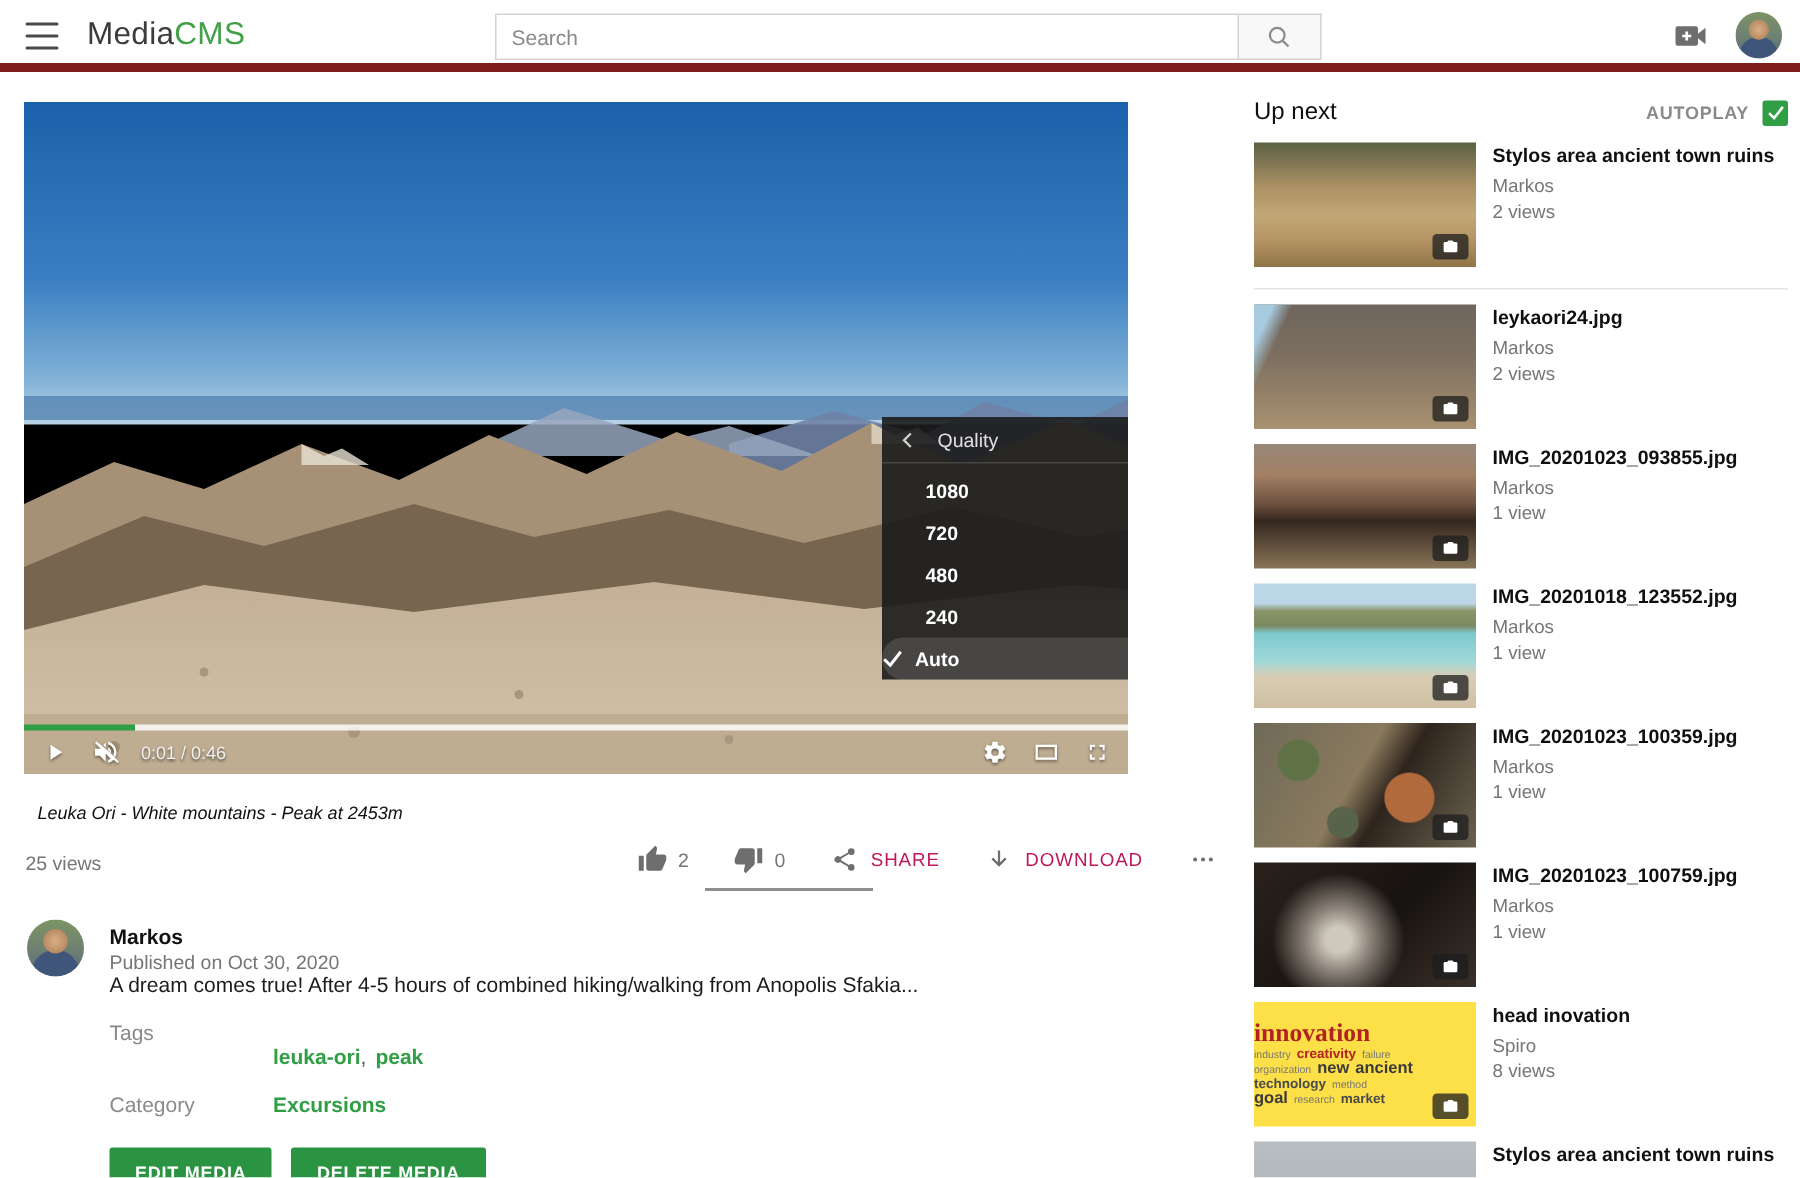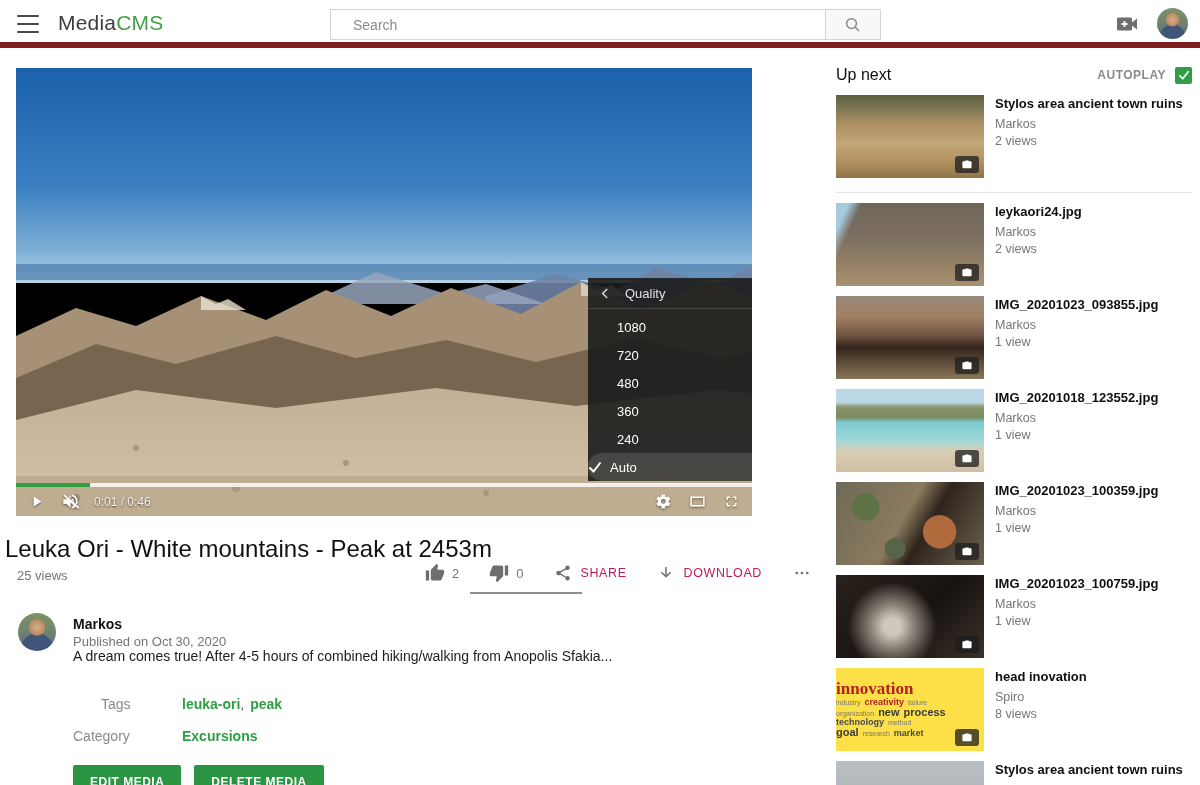--- a/index.html
+++ b/index.html
@@ -8,21 +8,21 @@
   #app { position:relative; width:1200px; height:785px; background:#fff; overflow:hidden; }
 
   
   .navbar { position:absolute; left:0; top:0; width:1200px; height:48px; background:#fff; border-bottom:6px solid #7f1d1d; z-index:30; }
   .menu-btn { position:absolute; left:17px; top:15px; width:22px; height:18px; display:flex; flex-direction:column; justify-content:space-between; cursor:pointer; }
   .menu-btn span { display:block; height:2px; background:#4a4a4a; border-radius:1px; }
   .brand { position:absolute; left:58px; top:11px; font-size:21px; letter-spacing:0.2px; cursor:pointer; }
   .brand .media { color:#3c3c3c; }
   .brand .cms { color:#43a047; }
   .search-wrap { position:absolute; left:330px; top:9px; display:flex; height:31px; }
-  .search-input { width:496px; height:31px; border:1px solid #d4d4d4; padding:0 22px; font-size:14px; color:#333; outline:none; background:#fff; }
+  .search-input { width:496px; height:31px; border:1px solid #d4d4d4; padding:0 10px; font-size:14px; color:#333; outline:none; background:#fff; }
   .search-input::placeholder { color:#8a8a8a; }
   .search-btn { width:55px; height:31px; background:#f8f8f8; border:1px solid #d4d4d4; border-left:none; display:flex; align-items:center; justify-content:center; cursor:pointer; }
   .upload-btn { position:absolute; right:61px; top:13px; width:24px; height:22px; cursor:pointer; }
   .nav-avatar { position:absolute; right:12px; top:8px; width:31px; height:31px; border-radius:50%; cursor:pointer;
     background:
       radial-gradient(circle at 50% 38%, #d9af87 0%, #b98b63 26%, rgba(0,0,0,0) 28%),
       radial-gradient(circle at 50% 95%, #3f567a 0%, #3f567a 38%, rgba(0,0,0,0) 40%),
       linear-gradient(180deg,#7d9465 0%, #6d8072 55%, #56677a 100%);
   }
 
@@ -35,27 +35,27 @@
   .controls { position:absolute; left:0; bottom:0; width:100%; height:29px; display:flex; align-items:center; padding:0 12px; }
   .ctrl { display:flex; align-items:center; justify-content:center; cursor:pointer; filter:drop-shadow(0 1px 1px rgba(0,0,0,0.5)); }
   .ctrl + .ctrl { margin-left:16px; }
   .time { margin-left:14px; font-size:12px; color:#f2f2f2; text-shadow:0 1px 2px rgba(0,0,0,0.6); white-space:nowrap; }
   .ctrl-spacer { flex:1; }
 
   
   .quality-menu { position:absolute; left:572px; top:210px; width:216px; background:rgba(28,28,28,0.90); color:#fff; z-index:5; }
   .qm-header { display:flex; align-items:center; height:31px; padding:0 12px; border-bottom:1px solid rgba(255,255,255,0.14); cursor:pointer; }
   .qm-header .qm-title { margin-left:16px; font-size:13px; color:#e0e0e0; }
-  .q-item { display:flex; align-items:center; height:28px; padding-left:29px; font-size:13px; font-weight:normal; color:#fff; cursor:pointer; }
+  .q-item { display:flex; align-items:center; height:28px; padding-left:29px; font-size:13px; font-weight:bold; color:#fff; cursor:pointer; }
   .q-item.selected { background:rgba(255,255,255,0.13); padding-left:0;border-radius:14px; }
   .q-item.selected .qcheck { margin-right:8px; display:flex; }
   .qm-body { padding:4px 0 0 0; }
 
   
-  .video-title { position:absolute; left:5px; top:535px; font-size:24px; color:#111; }
+  .video-title { position:absolute; left:25px; top:535px; font-size:12px; color:#111;font-style:italic; }
   .video-views { position:absolute; left:17px; top:568px; font-size:13px; color:#757575; }
 
   .actions { position:absolute; top:559px; right:388px; display:flex; align-items:center; height:28px; }
   .action { display:flex; align-items:center; cursor:pointer; color:#6e6e6e; }
   .action + .action { margin-left:30px; }
   .action .count { margin-left:7px; font-size:13px; color:#757575; }
   .action .label { margin-left:9px; font-size:12.5px; letter-spacing:0.6px; color:#be185d; }
   .rating-bar { position:absolute; left:470px; top:592px; width:112px; height:2px; background:#8f8f8f; }
 
   .author-avatar { position:absolute; left:18px; top:613px; width:38px; height:38px; border-radius:50%; cursor:pointer;
@@ -193,23 +193,20 @@
         <div class="q-item">
             <span>1080</span>
           </div>
         <div class="q-item">
             <span>720</span>
           </div>
         <div class="q-item">
             <span>480</span>
           </div>
         <div class="q-item">
-            <span>360</span>
-          </div>
-        <div class="q-item">
             <span>240</span>
           </div>
         <div class="q-item selected">
           <span class="qcheck">
               <svg width="14" height="12" viewBox="0 0 14 12">
                 <polyline points="1.5,6.5 5.5,10.5 12.5,1.5" fill="none" stroke="#fff" stroke-width="2"></polyline>
               </svg>
             </span>
           <span>Auto</span>
         </div>
@@ -287,21 +284,21 @@
         </svg>
     </div>
   </div>
   <div class="rating-bar"></div>
 
   <div class="author-avatar"></div>
   <div class="author-name">Markos</div>
   <div class="author-date">Published on Oct 30, 2020</div>
   <div class="description">A dream comes true! After 4-5 hours of combined hiking/walking from Anopolis Sfakia...</div>
 
-  <div class="meta-label" style="top:696px;margin-left:28px;">Tags</div>
+  <div class="meta-label" style="top:680px;">Tags</div>
   <div class="meta-value" style="top:696px;">
     <a>leuka-ori</a><span class="tag-sep">,</span><a>peak</a>
   </div>
   <div class="meta-label" style="top:728px;">Category</div>
   <div class="meta-value" style="top:728px;">
     <a>Excursions</a>
   </div>
 
   <div class="media-buttons">
     <button class="green-btn">EDIT MEDIA</button>
@@ -418,21 +415,21 @@
             <span class="wc-main">innovation</span>
           </div>
         <div class="wc-row">
             <span class="wc-sm">industry</span>
             <span class="wc-md2 wc-red">creativity</span>
             <span class="wc-sm">failure</span>
           </div>
         <div class="wc-row">
             <span class="wc-sm">organization</span>
             <span class="wc-md">new</span>
-            <span class="wc-md">process</span>
+            <span class="wc-md">ancient</span>
           </div>
         <div class="wc-row">
             <span class="wc-md2">technology</span>
             <span class="wc-sm">method</span>
           </div>
         <div class="wc-row">
             <span class="wc-md">goal</span>
             <span class="wc-sm">research</span>
             <span class="wc-md2">market</span>
           </div>

